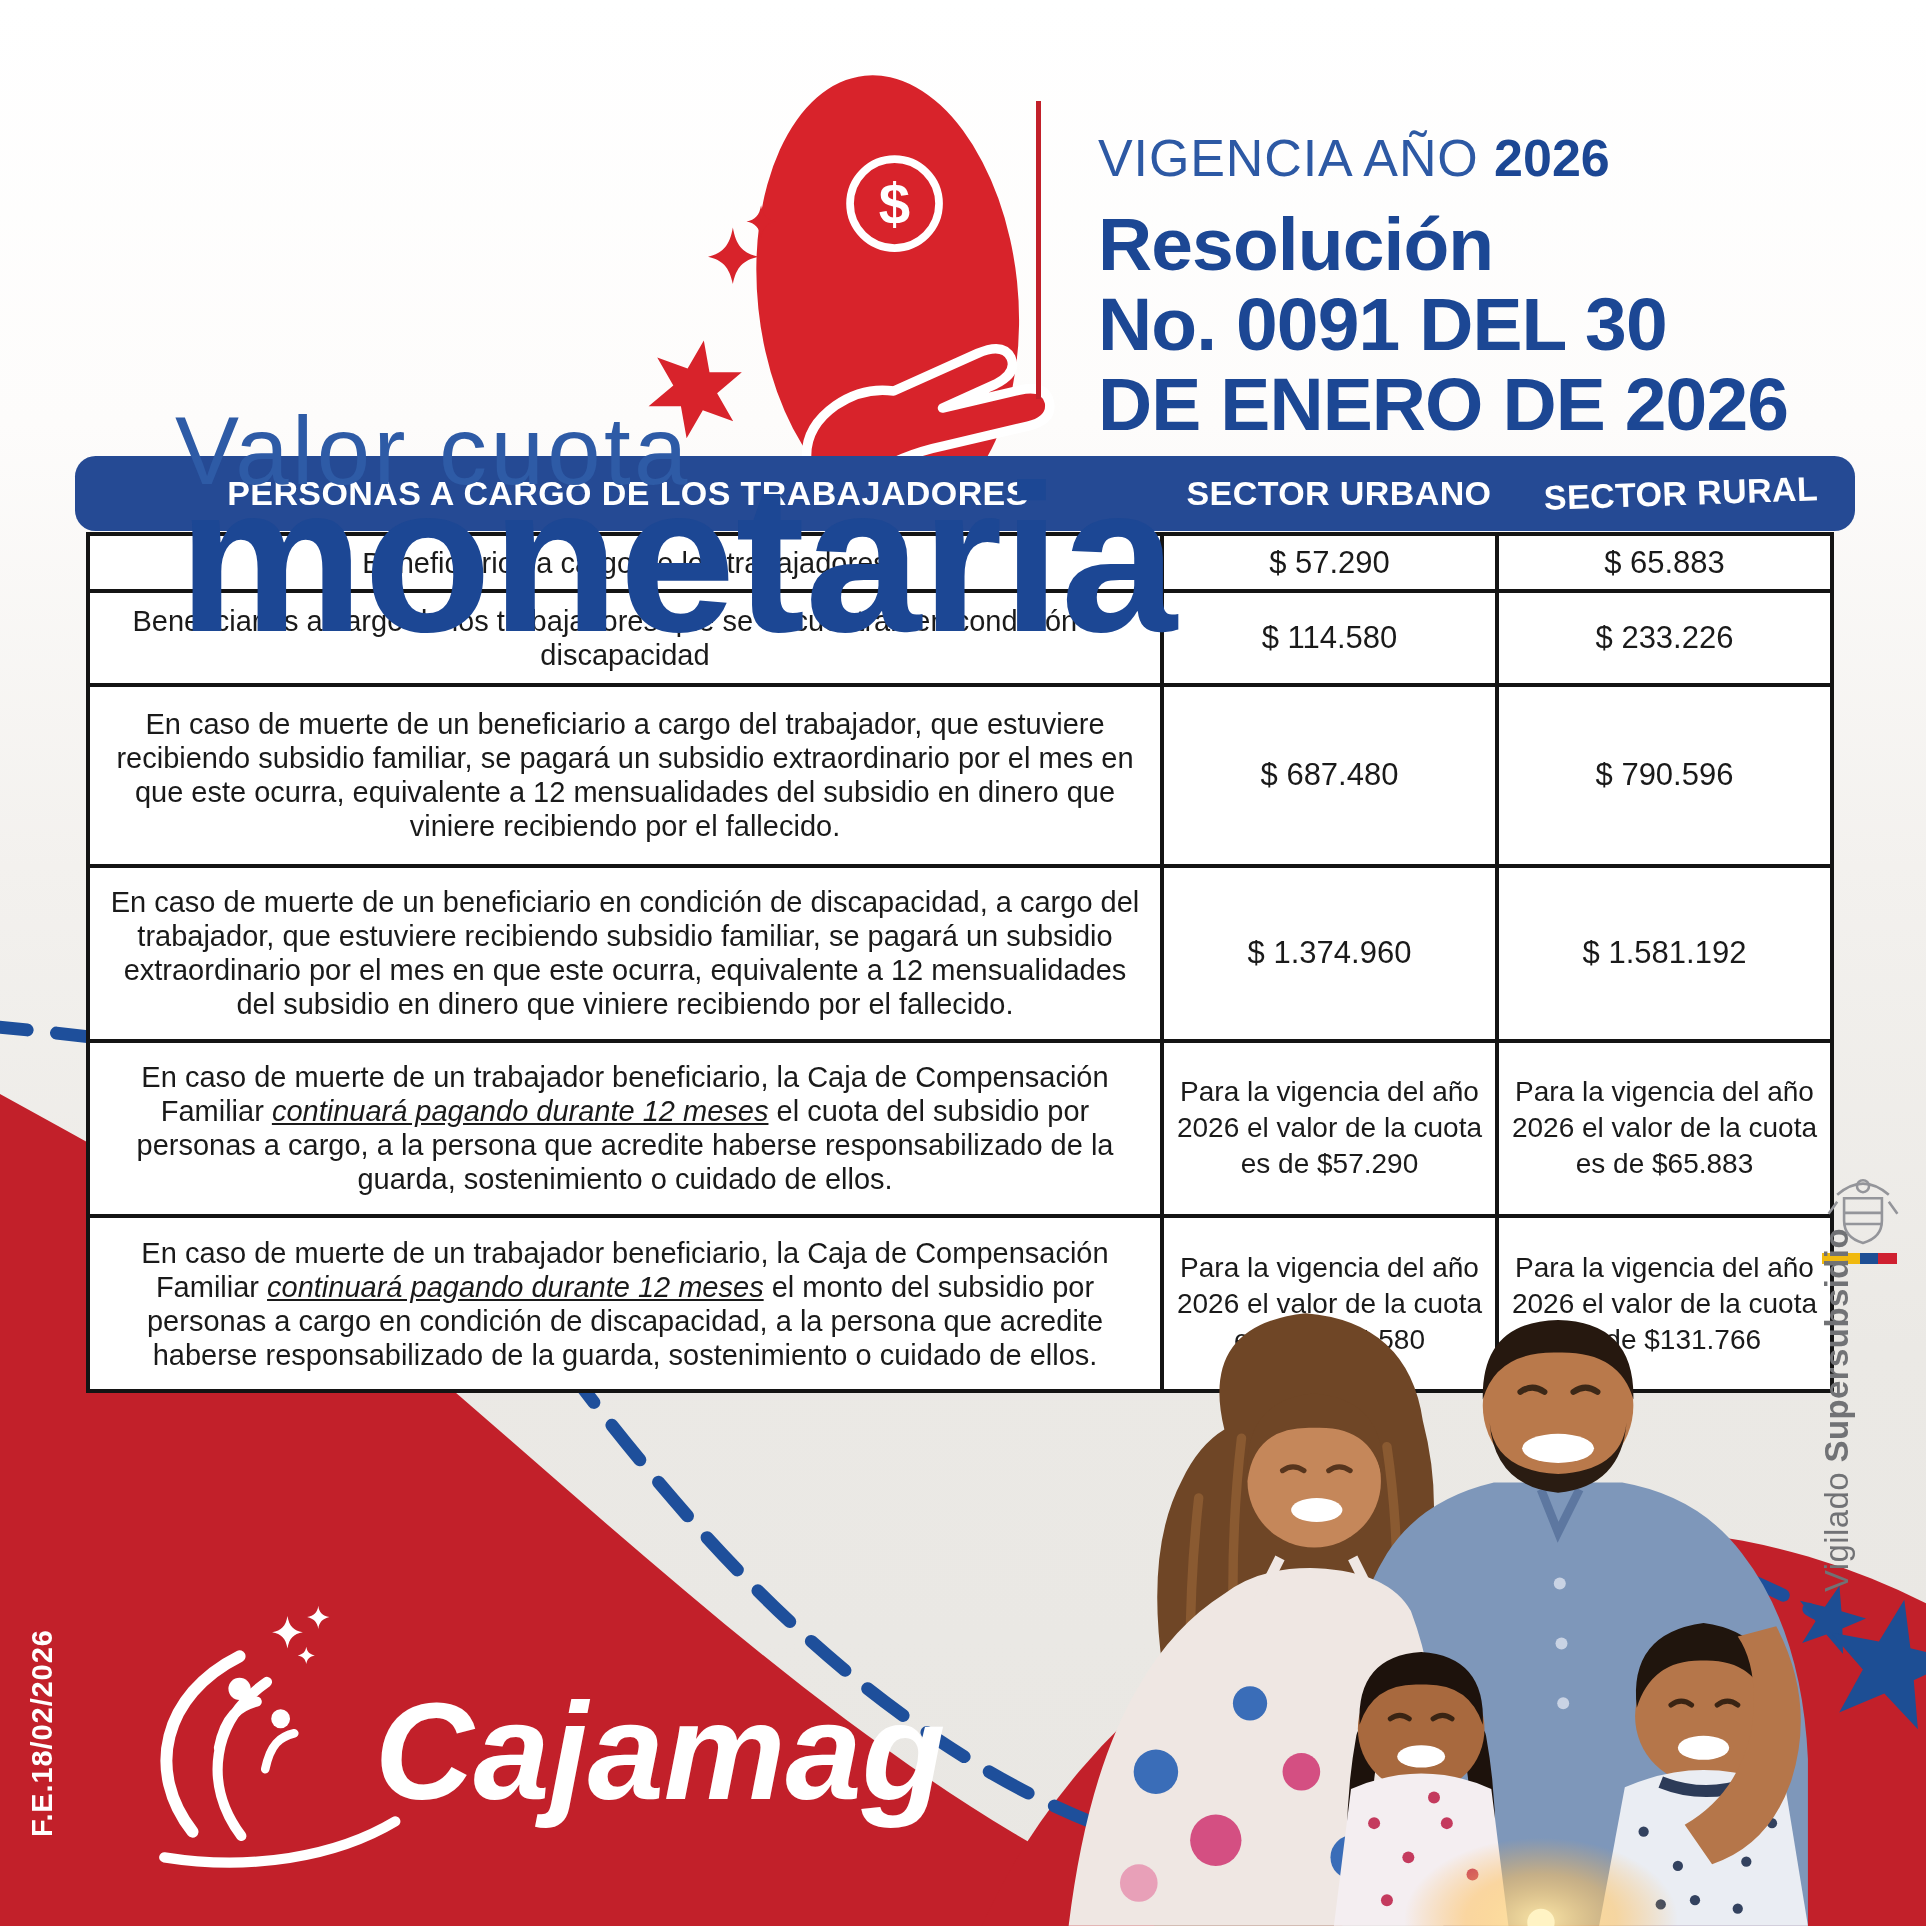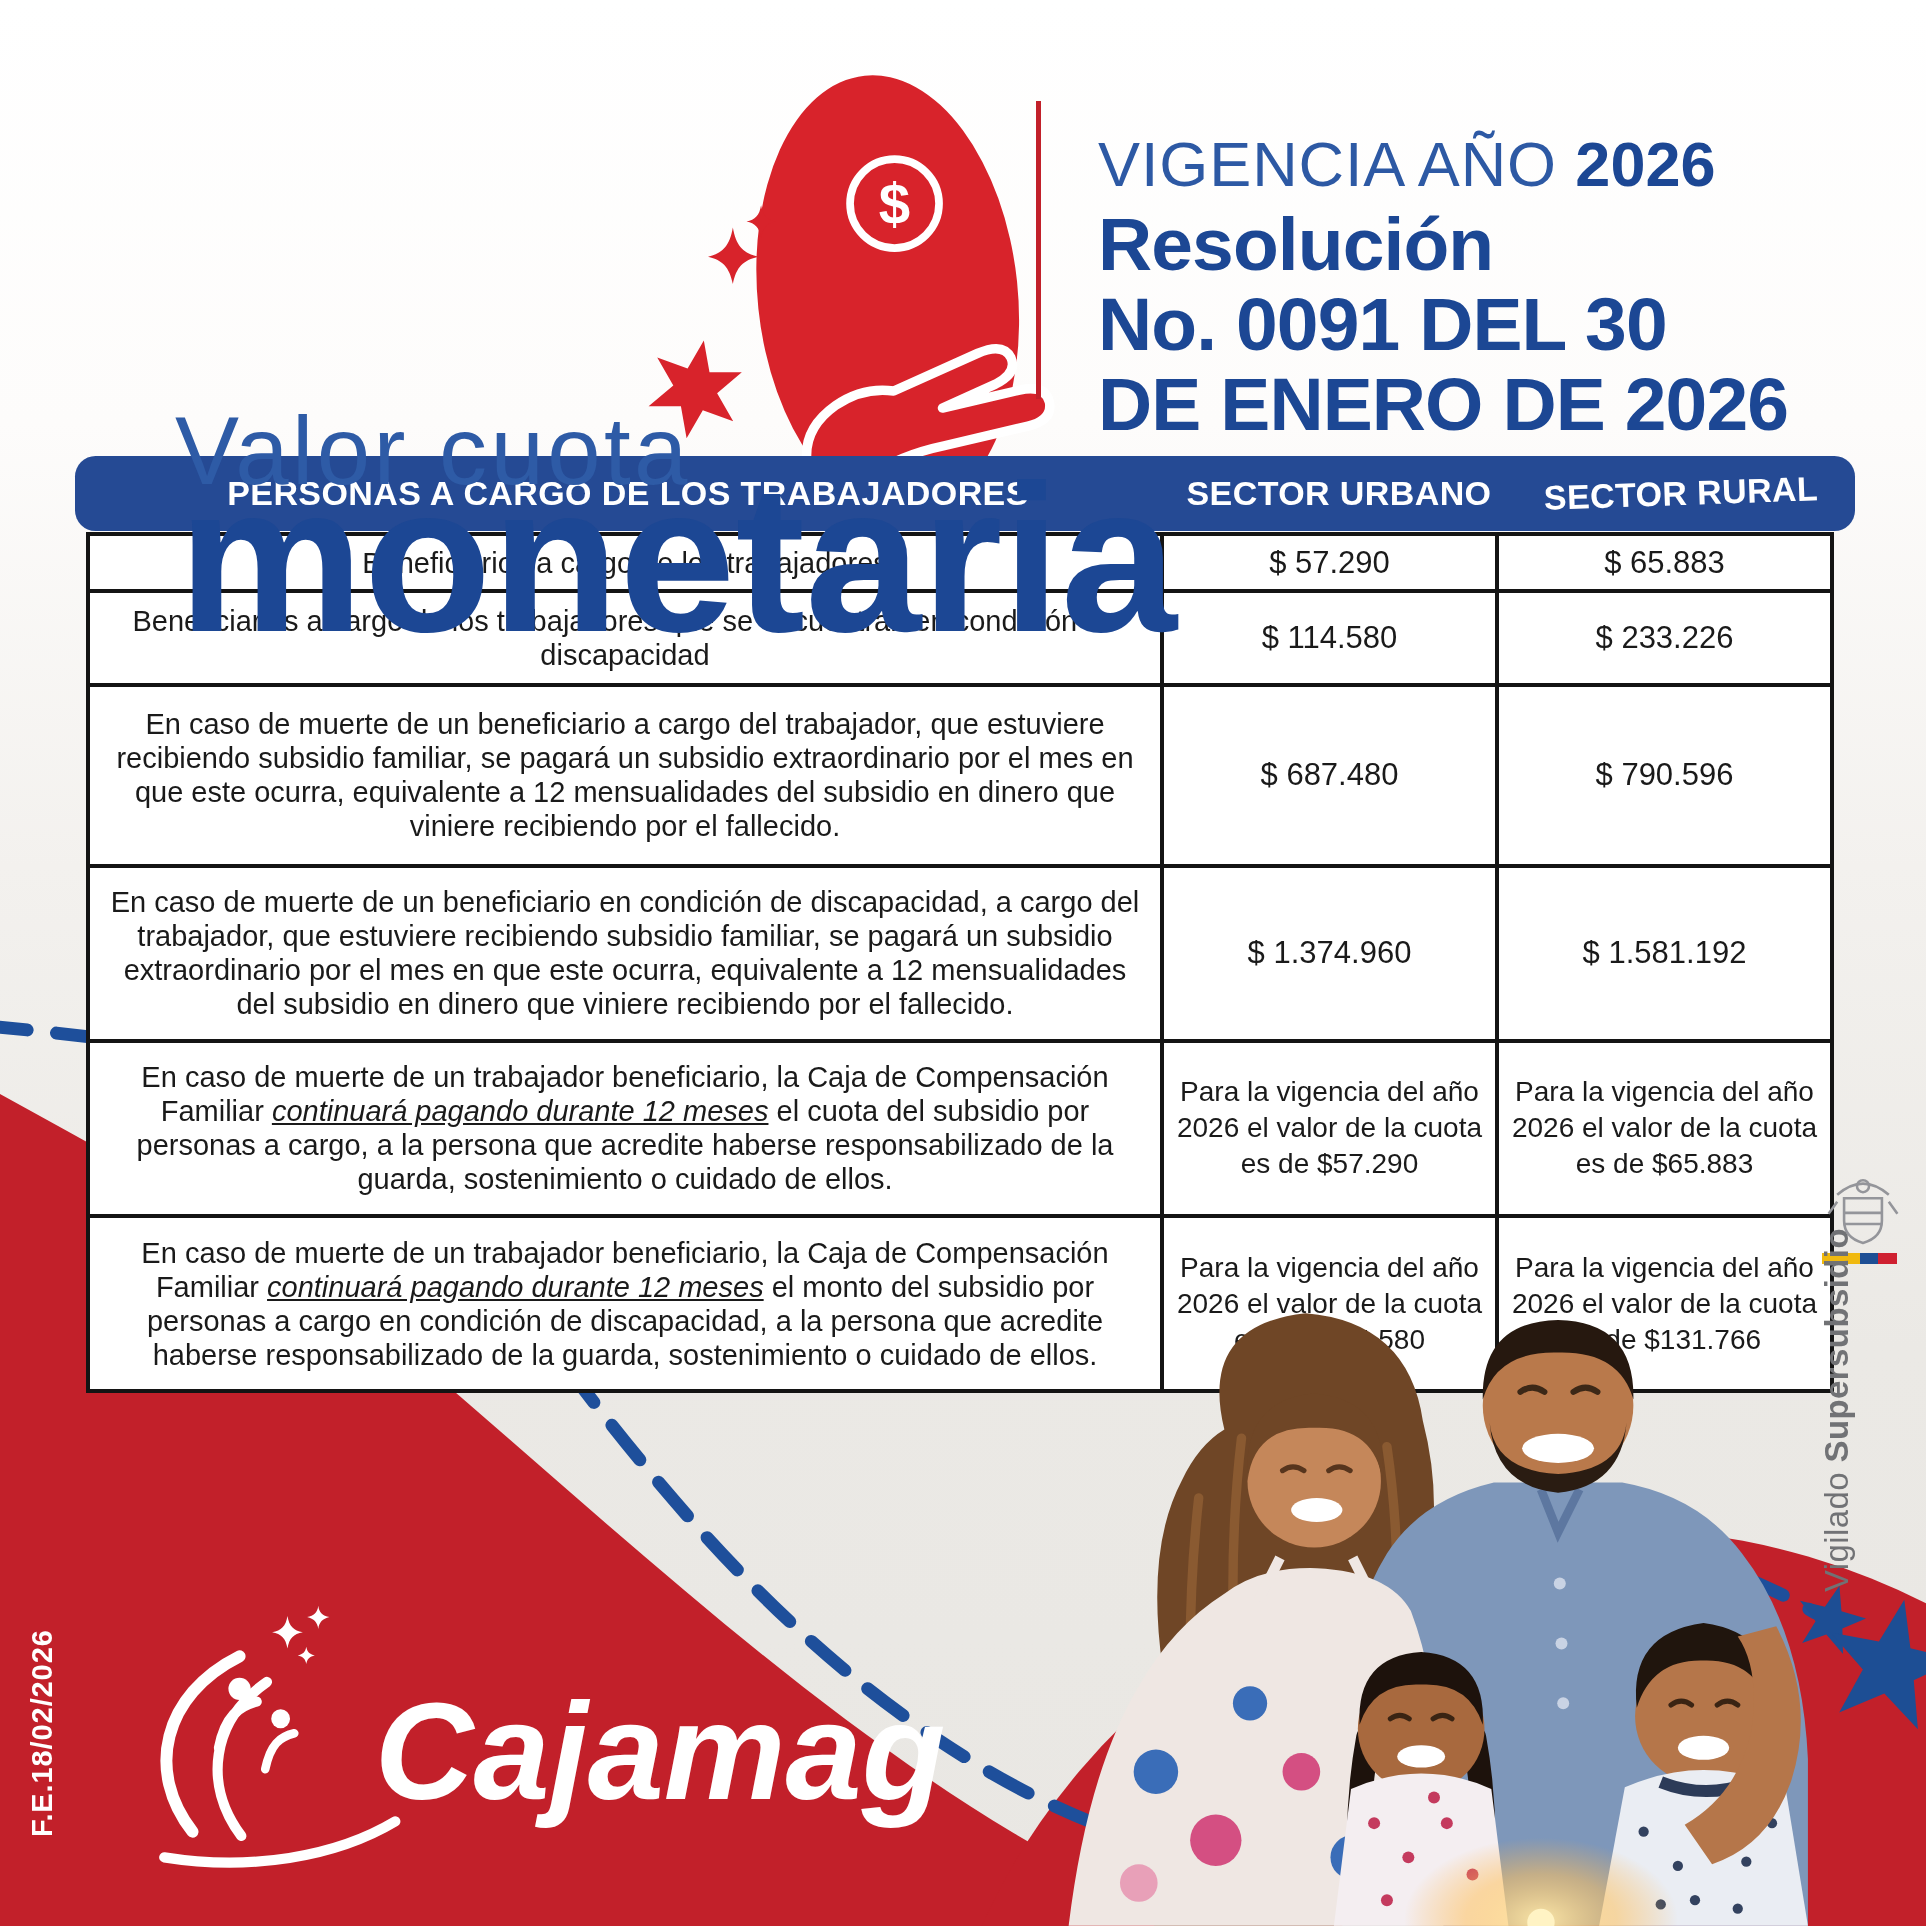--- a/index.html
+++ b/index.html
@@ -10,21 +10,21 @@
   }
   svg{display:block;}
   .abs{position:absolute;}
 
   
   .brand-line1{left:175px; top:396px; font-size:96px; font-weight:400; color:#2e5ba6; letter-spacing:3.4px; z-index:4;}
   .brand-line2{left:178px; top:452px; font-size:209px; font-weight:700; color:#1c4794; letter-spacing:0px; line-height:214px; z-index:4;}
 
   
   .red-rule{left:1036px; top:101px; width:5.1px; height:298px; background:#c2202a; z-index:3;}
-  .vigencia{left:1098px; top:128px; font-size:63px; z-index:4; white-space:nowrap;}
+  .vigencia{left:1098px; top:128px; font-size:52px; z-index:4; white-space:nowrap;}
   .vigencia .thin{font-weight:400; color:#2d59a4; letter-spacing:0.9px;}
   .vigencia .bold{font-weight:700; color:#1c4794;}
   .resolucion{left:1098px; top:204px; font-size:75px; font-weight:700; color:#1c4794; line-height:80px; z-index:4; letter-spacing:-0.9px;}
 
   
   .thead-bar{
     left:75px; top:456px; width:1770px; height:75px; background:#254a94;
     border-radius:20.5px; display:flex; align-items:center; z-index:3;
     color:#ffffff; font-weight:700; font-size:34px; letter-spacing:0.4px;padding-left:10px;
   }

